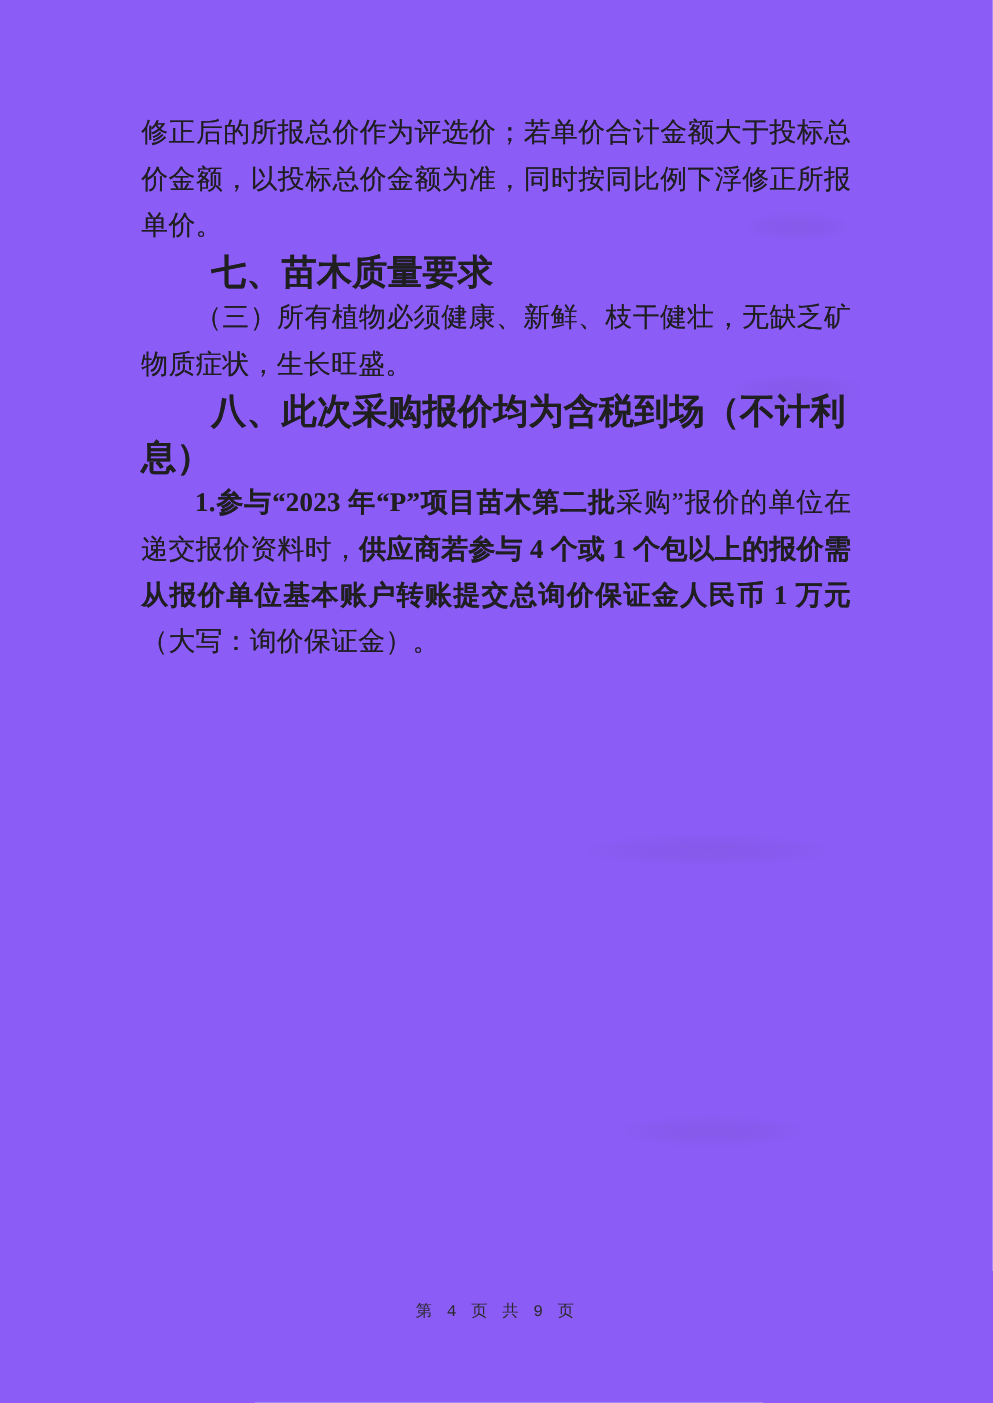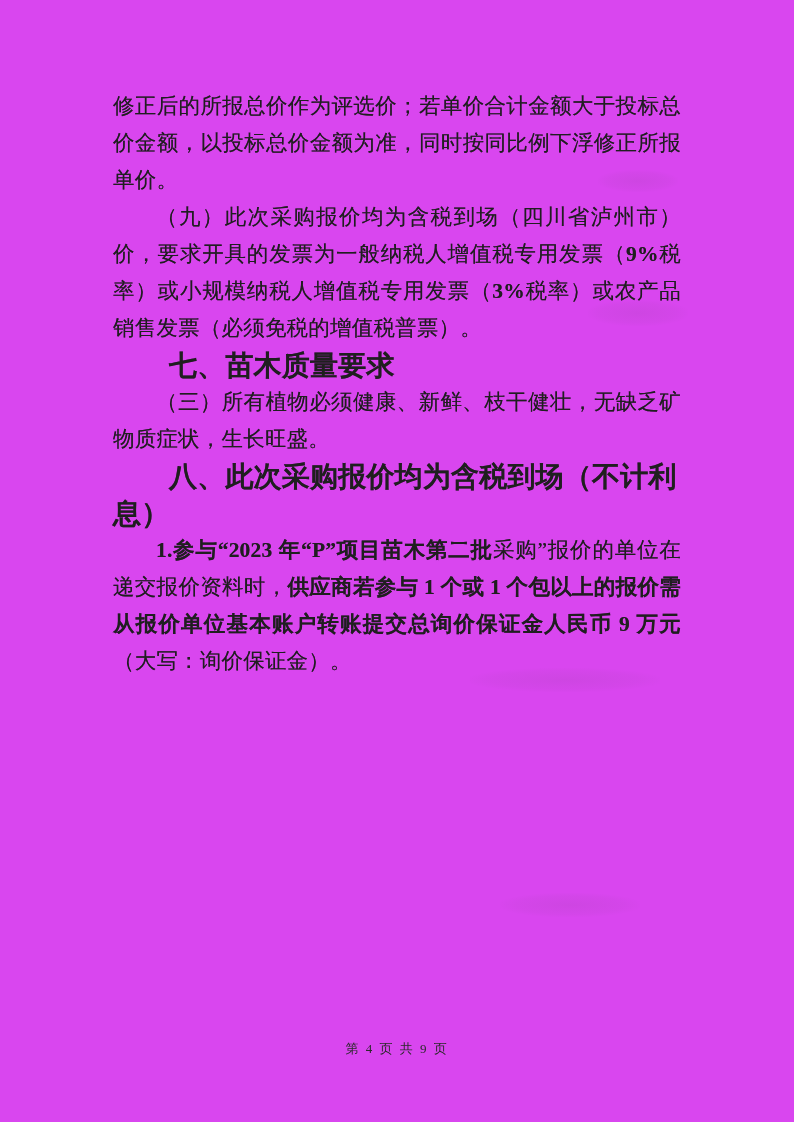--- a/index.html
+++ b/index.html
@@ -9,21 +9,21 @@
   body {
     width: 794px;
     height: 1122px;
     background: #ffffff;
     position: relative;
     overflow: hidden;
   }
   .page {
     position: absolute;
     inset: 0;
-    background: #d946ef;
+    background: #8b5cf6;
   }
   .doc-body {
     position: absolute;
     left: 113px;
     top: 88px;
     width: 568px;
     color: #1f1f1f;
     font-family: "Liberation Serif", serif;
     font-size: 21.5px;
     line-height: 37px;
@@ -47,21 +47,21 @@
   }
   .b {
     font-weight: 700;
   }
   .footer {
     position: absolute;
     left: 0;
     right: 0;
     top: 1040px;
     text-align: center;
-    font-family: Liberation Serif, serif;
+    font-family: Liberation Mono, monospace;
     font-size: 13px;
     color: #2a2a2a;
     letter-spacing: 2px;
   }
   
   .smudge {
     position: absolute;
     pointer-events: none;
     background: radial-gradient(ellipse at center, rgba(60,60,60,0.07) 0%, rgba(60,60,60,0.03) 55%, rgba(60,60,60,0) 75%);
   }
@@ -69,25 +69,24 @@
   .smudge.s2 { left: 470px; top: 668px; width: 190px; height: 24px; }
   .smudge.s3 { left: 500px; top: 893px; width: 140px; height: 24px; }
   .smudge.s4 { left: 598px; top: 170px; width: 80px; height: 22px; }
 </style>
 </head>
 <body>
 
 <div class="page">
   <div class="doc-body" id="doc-body">
       <p class="para noindent"><span>修正后的所报总价作为评选价；若单价合计金额大于投标总价金额，以投标总价金额为准，同时按同比例下浮修正所报单价。</span></p>
-      <p class="para"><span>（九）此次采购报价均为含税到场（四川省泸州市）价，要求开具的发票为一般纳税人增值税专用发票（</span><span class="b">9%</span><span>税率）或小规模纳税人增值税专用发票（</span><span class="b">3%</span><span>税率）或农产品销售发票（必须免税的增值税普票）。</span></p>
       <p class="para heading"><span class="b">七、苗木质量要求</span></p>
       <p class="para"><span>（三）所有植物必须健康、新鲜、枝干健壮，无缺乏矿物质症状，生长旺盛。</span></p>
       <p class="para heading"><span class="b">八、此次采购报价均为含税到场（不计利息）</span></p>
-      <p class="para"><span class="b">1.参与“2023 年“P”项目苗木第二批</span><span>采购”报价的单位在递交报价资料时，</span><span class="b">供应商若参与 1 个或 1 个包以上的报价需从报价单位基本账户转账提交总询价保证金人民币 9 万元</span><span>（大写：询价保证金）。</span></p>
+      <p class="para"><span class="b">1.参与“2023 年“P”项目苗木第二批</span><span>采购”报价的单位在递交报价资料时，</span><span class="b">供应商若参与 4 个或 1 个包以上的报价需从报价单位基本账户转账提交总询价保证金人民币 1 万元</span><span>（大写：询价保证金）。</span></p>
     </div>
 
   <div class="smudge s1"></div>
   <div class="smudge s2"></div>
   <div class="smudge s3"></div>
   <div class="smudge s4"></div>
 
   <div class="footer">
     <span>第 4 页 共 9 页</span>
   </div>

